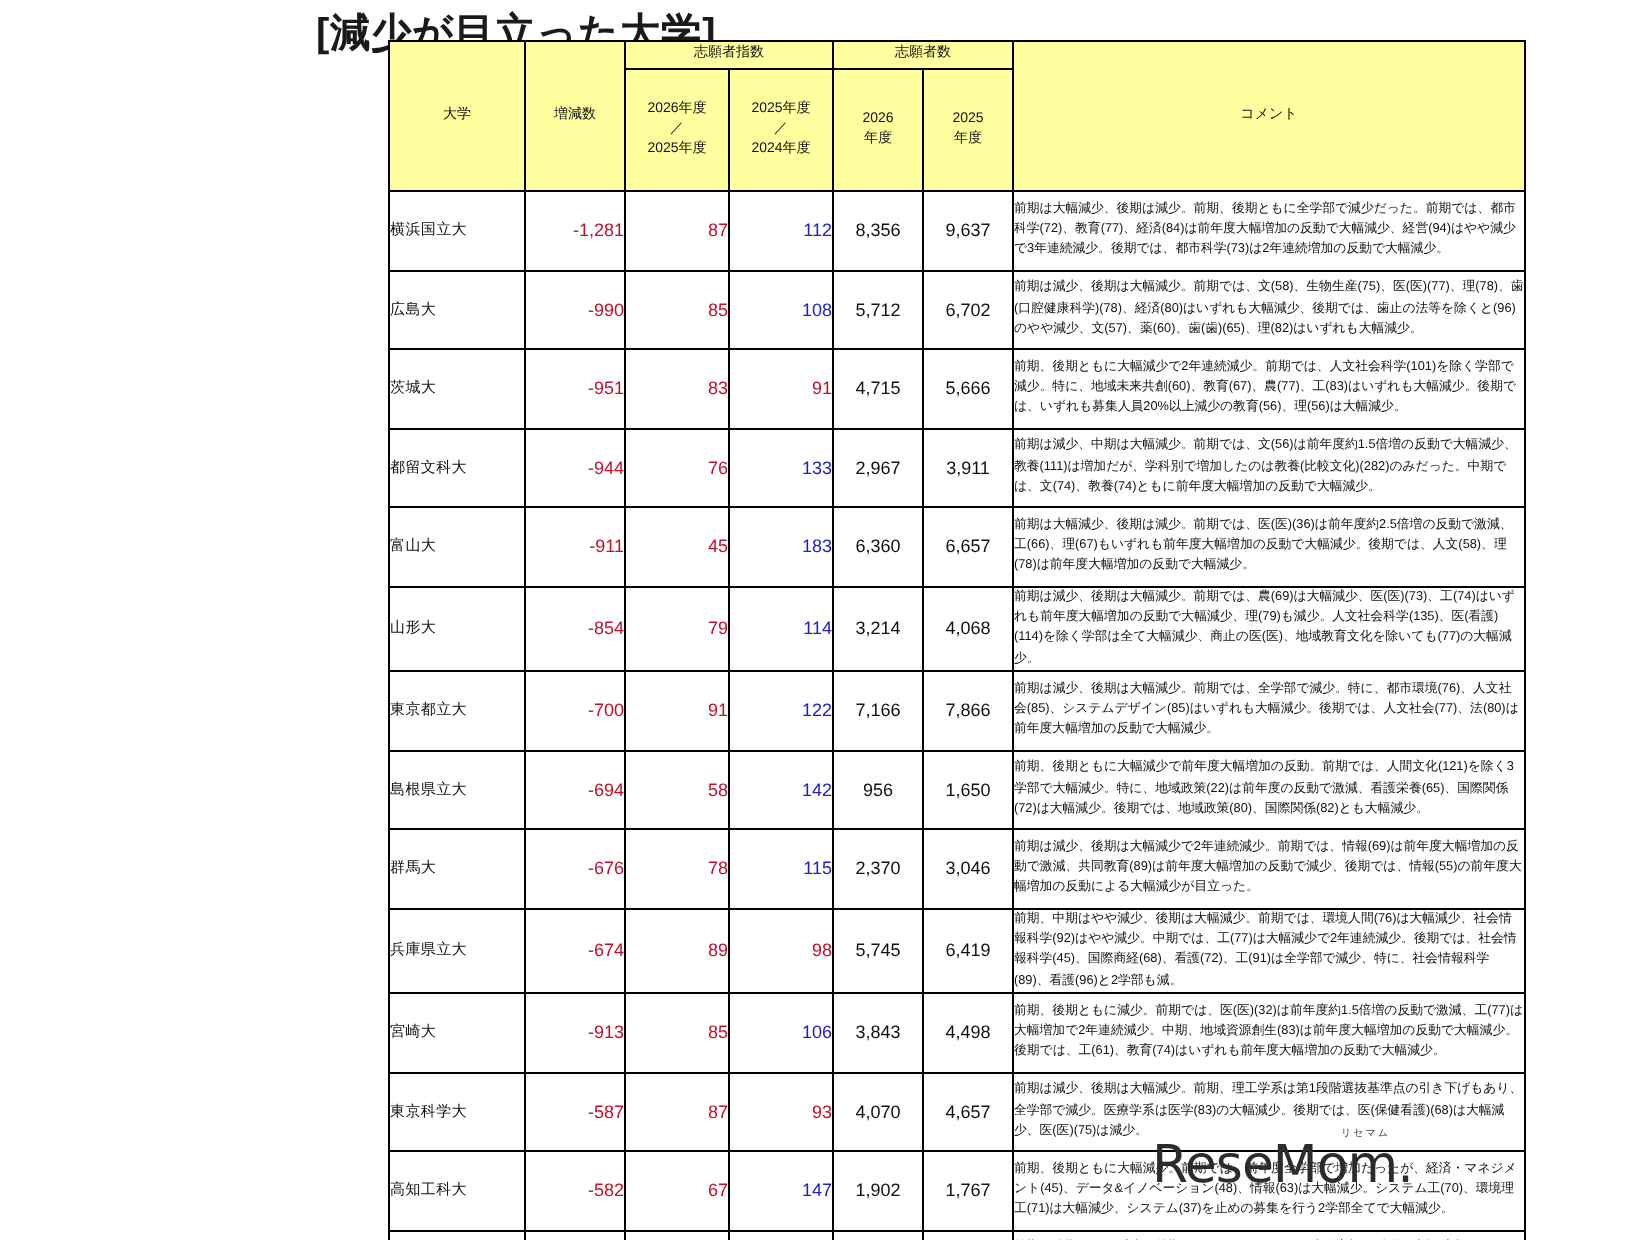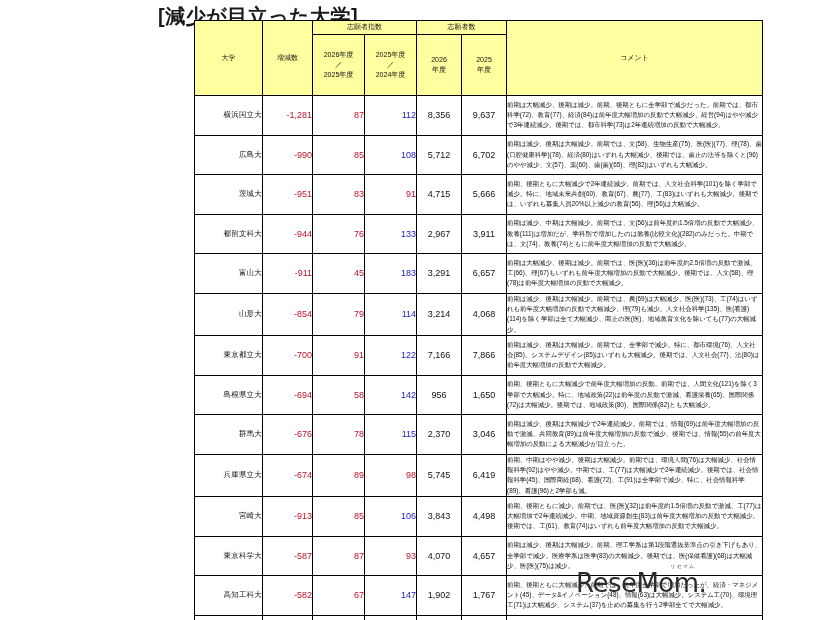--- a/index.html
+++ b/index.html
@@ -41,21 +41,21 @@
   col.c-delta{width:50px;}
   col.c-idx{width:52px;}
   col.c-idx2{width:52px;}
   col.c-app{width:45px;}
   col.c-app2{width:45px;}
   col.c-com{width:256px;}
 
   tbody td{height:38.5px;}
   td.univ{
     font-size:7.5px;color:#111;
-    padding-left:6px;text-align:right;
+    padding-left:6px;text-align:left;
     letter-spacing:0.2px;
   }
   td.num{
     font-size:9px;text-align:right;padding-right:7px;
     font-family:"Liberation Sans","DejaVu Sans",sans-serif;
   }
   td.delta{color:#c0102a;}
   td.idx-a{color:#c0102a;border-right:1px dashed #999;margin-top:48px;}
   td.idx-b.up{color:#2020c8;}
   td.idx-b.down{color:#c0102a;}
@@ -165,21 +165,21 @@
           <td class="num idx-b up">133</td>
           <td class="num app">2,967</td>
           <td class="num app">3,911</td>
           <td class="comment">前期は減少、中期は大幅減少。前期では、文(56)は前年度約1.5倍増の反動で大幅減少、教養(111)は増加だが、学科別で増加したのは教養(比較文化)(282)のみだった。中期では、文(74)、教養(74)ともに前年度大幅増加の反動で大幅減少。</td>
         </tr>
         <tr>
           <td class="univ">富山大</td>
           <td class="num delta">-911</td>
           <td class="num idx-a">45</td>
           <td class="num idx-b up">183</td>
-          <td class="num app">3,291</td>
+          <td class="num app">6,360</td>
           <td class="num app">6,657</td>
           <td class="comment">前期は大幅減少、後期は減少。前期では、医(医)(36)は前年度約2.5倍増の反動で激減、工(66)、理(67)もいずれも前年度大幅増加の反動で大幅減少。後期では、人文(58)、理(78)は前年度大幅増加の反動で大幅減少。</td>
         </tr>
         <tr>
           <td class="univ">山形大</td>
           <td class="num delta">-854</td>
           <td class="num idx-a">79</td>
           <td class="num idx-b up">114</td>
           <td class="num app">3,214</td>
           <td class="num app">4,068</td>

